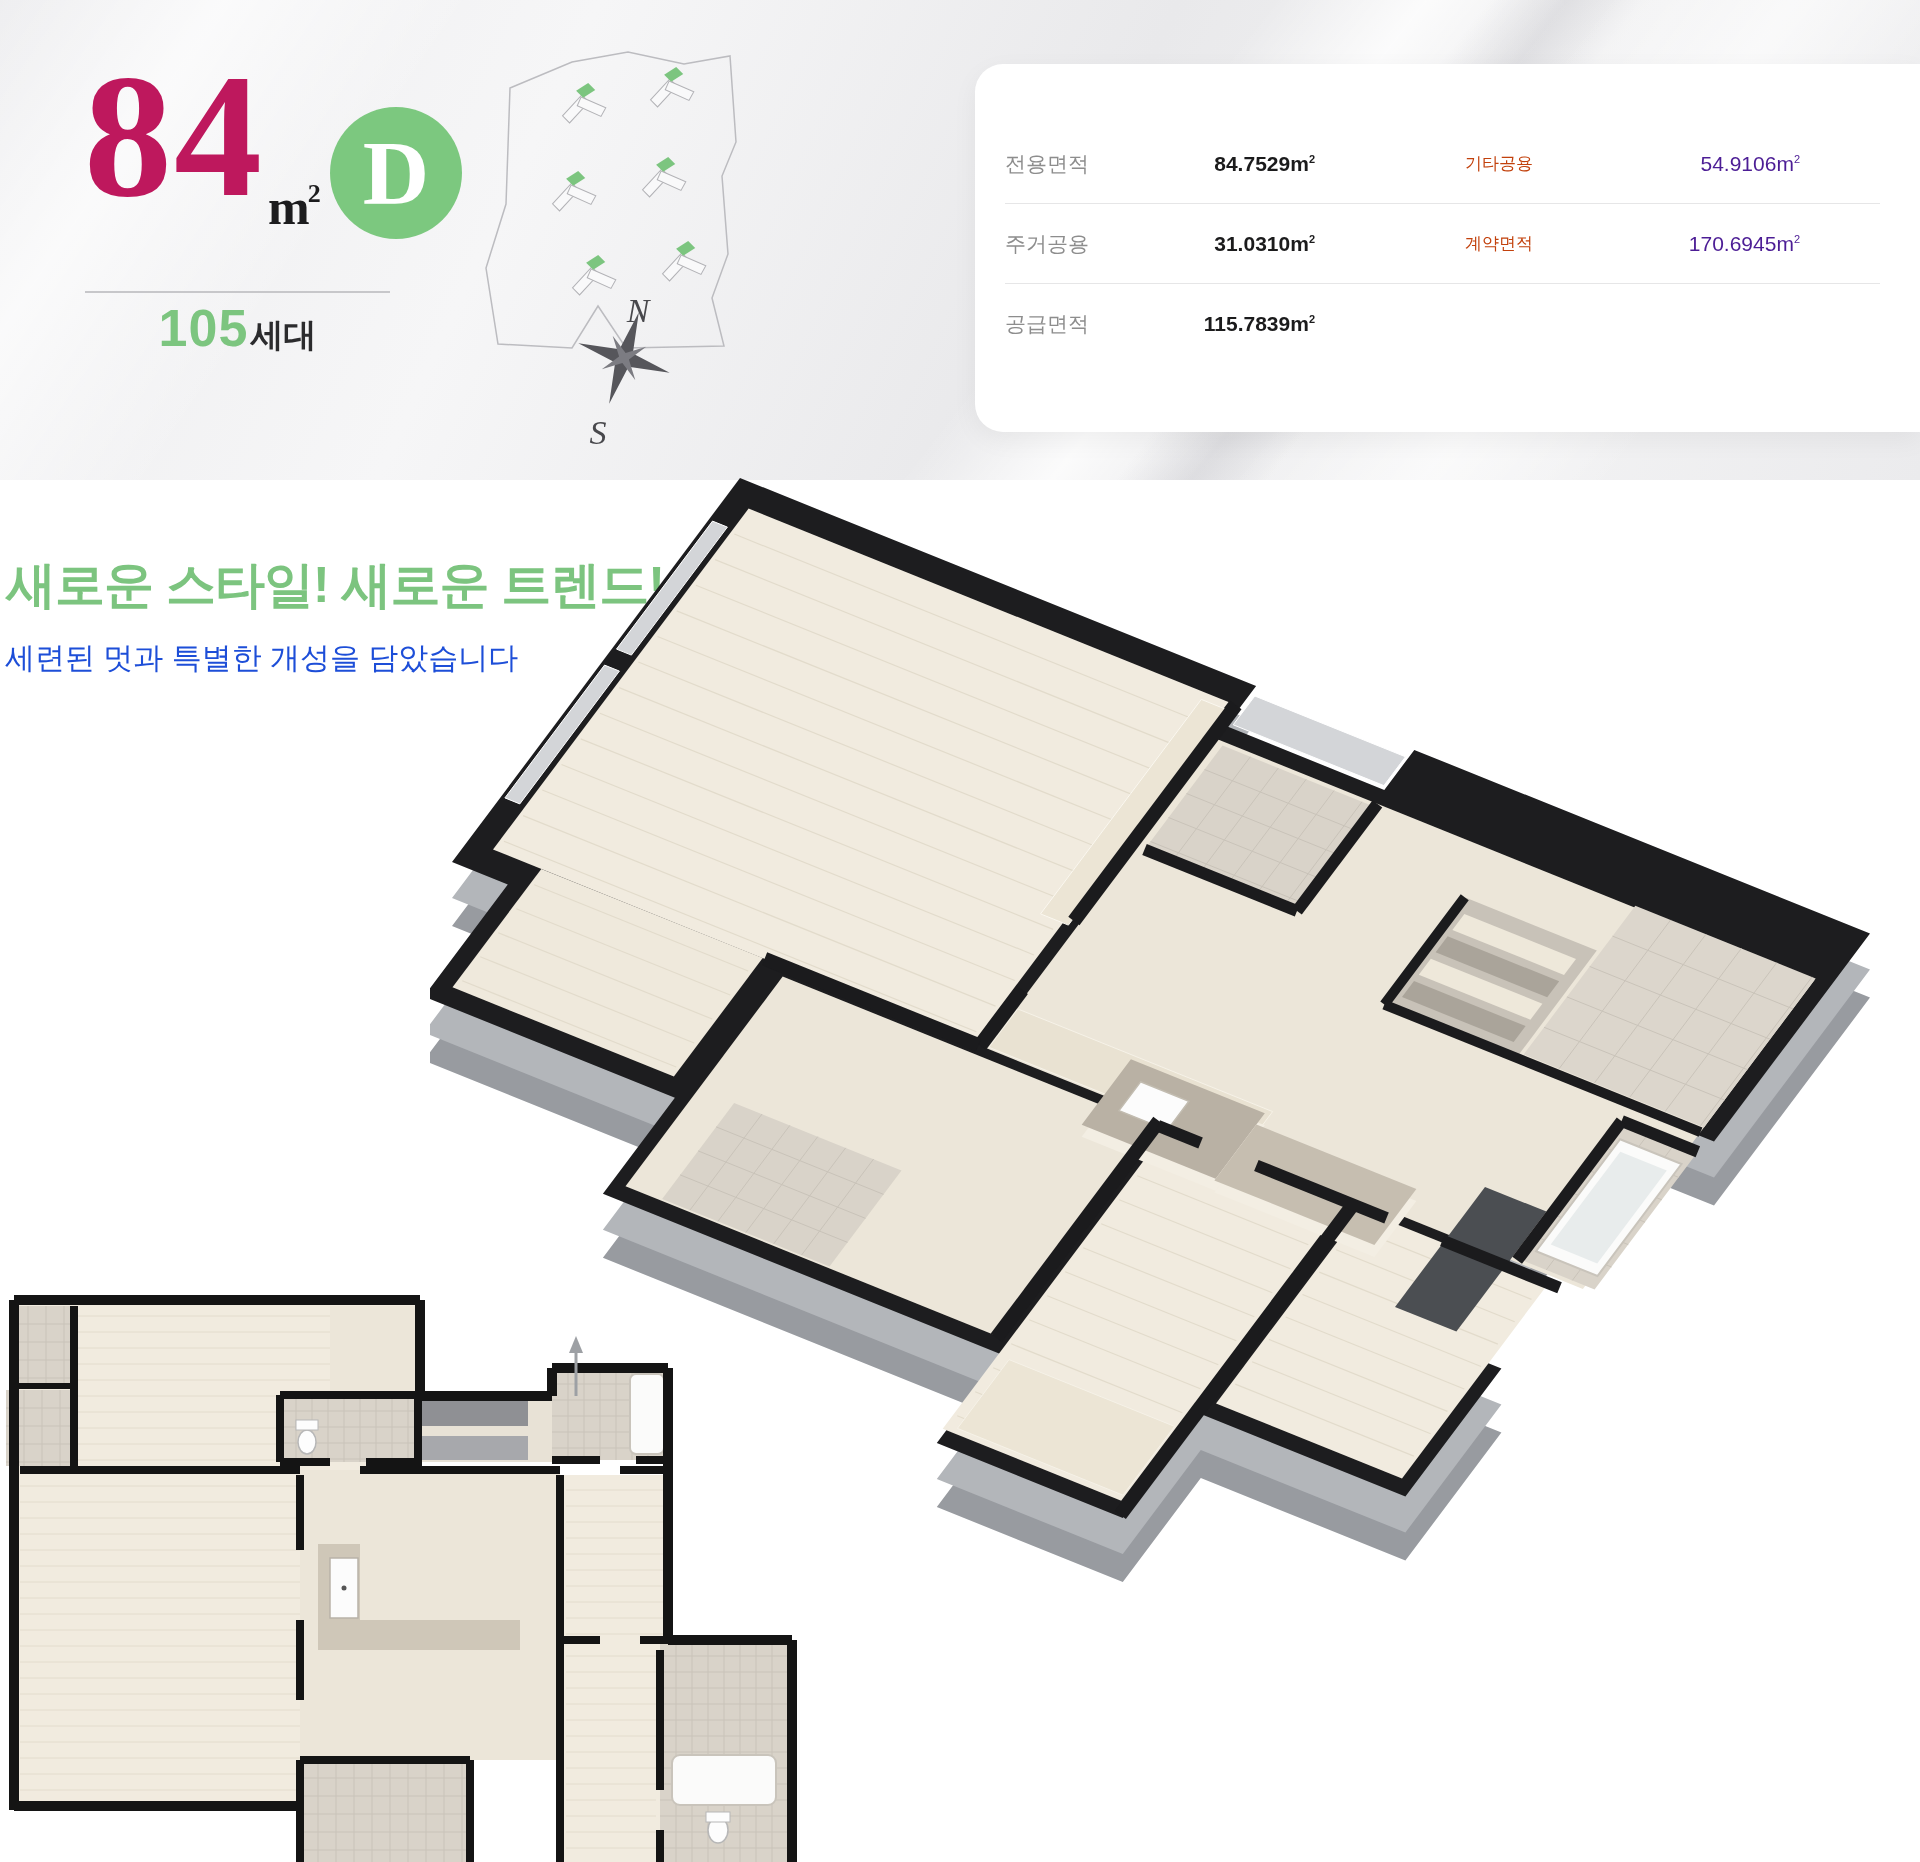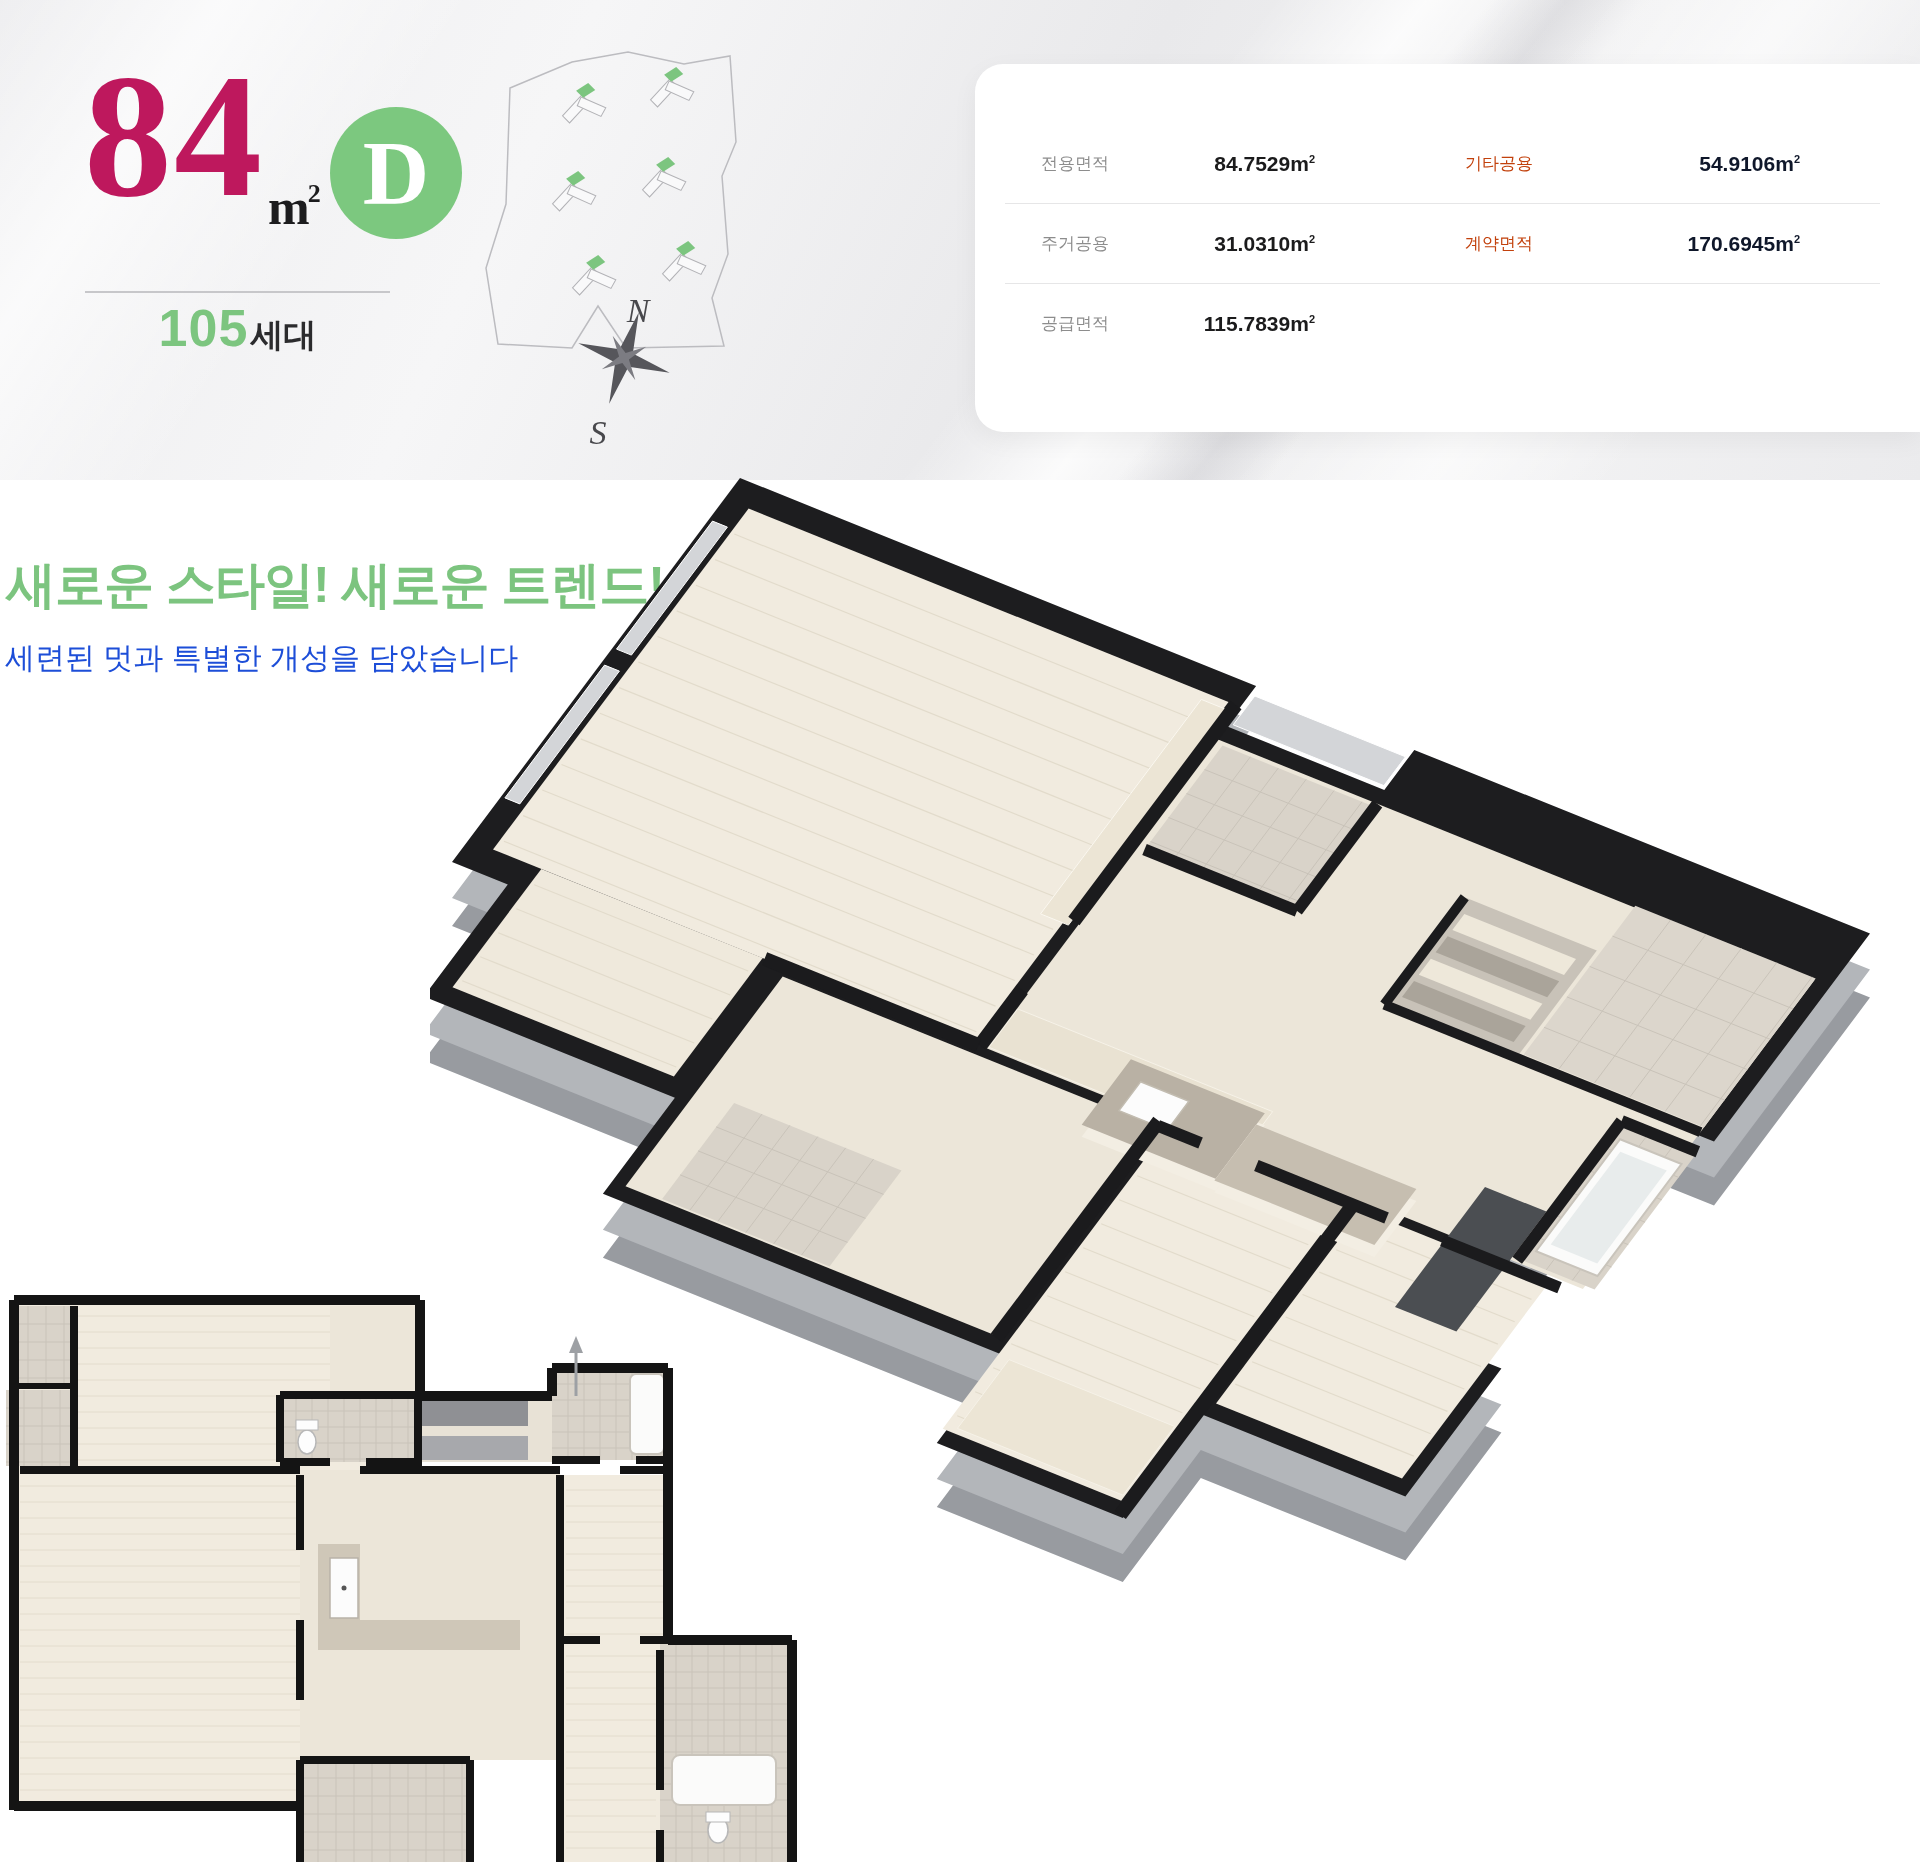--- a/index.html
+++ b/index.html
@@ -31,24 +31,24 @@
   .households{position:absolute;left:85px;top:298px;width:305px;display:flex;justify-content:center;
     align-items:baseline;gap:2px;}
   .households .n{font-size:52px;font-weight:700;color:#7cc57f;letter-spacing:1px;}
   .households .t{font-size:33px;font-weight:700;color:#2b2b2d;}
   
   .info-card{position:absolute;left:975px;top:64px;width:945px;height:368px;background:#ffffff;
     border-radius:28px 0 0 28px;box-shadow:0 8px 26px rgba(0,0,0,.05);padding:60px 40px 0 30px;
     box-sizing:border-box;}
   .trow{display:flex;align-items:center;height:79px;}
   .trow.sep{border-bottom:1px solid #e6e6e7;}
-  .tl{width:140px;font-size:17px;color:#8d8d8d;text-align:center;}
+  .tl{width:140px;font-size:21px;color:#8d8d8d;}
   .tv{width:170px;text-align:right;font-size:21px;font-weight:700;color:#1b1b1c;white-space:nowrap;}
   .tr-l{margin-left:150px;width:150px;font-size:17px;color:#c2410c;}
-  .tr-v{width:185px;text-align:right;font-size:21px;font-weight:700;color:#0f172a;white-space:nowrap;}
+  .tr-v{width:185px;text-align:right;font-size:21px;font-weight:400;color:#4c1d95;white-space:nowrap;}
   .tv sup,.tr-v sup{font-size:11px;}
   
   .headline{position:absolute;left:6px;top:552px;font-size:50px;font-weight:800;color:#7cc47f;
     letter-spacing:-1px;}
   .subtitle{position:absolute;left:5px;top:638px;font-size:30px;font-weight:500;color:#1d4ed8;}
   
   .map-svg{position:absolute;left:476px;top:46px;}
   .plan3d{position:absolute;left:430px;top:440px;}
   .plan2d{position:absolute;left:0;top:1290px;}
 </style>

